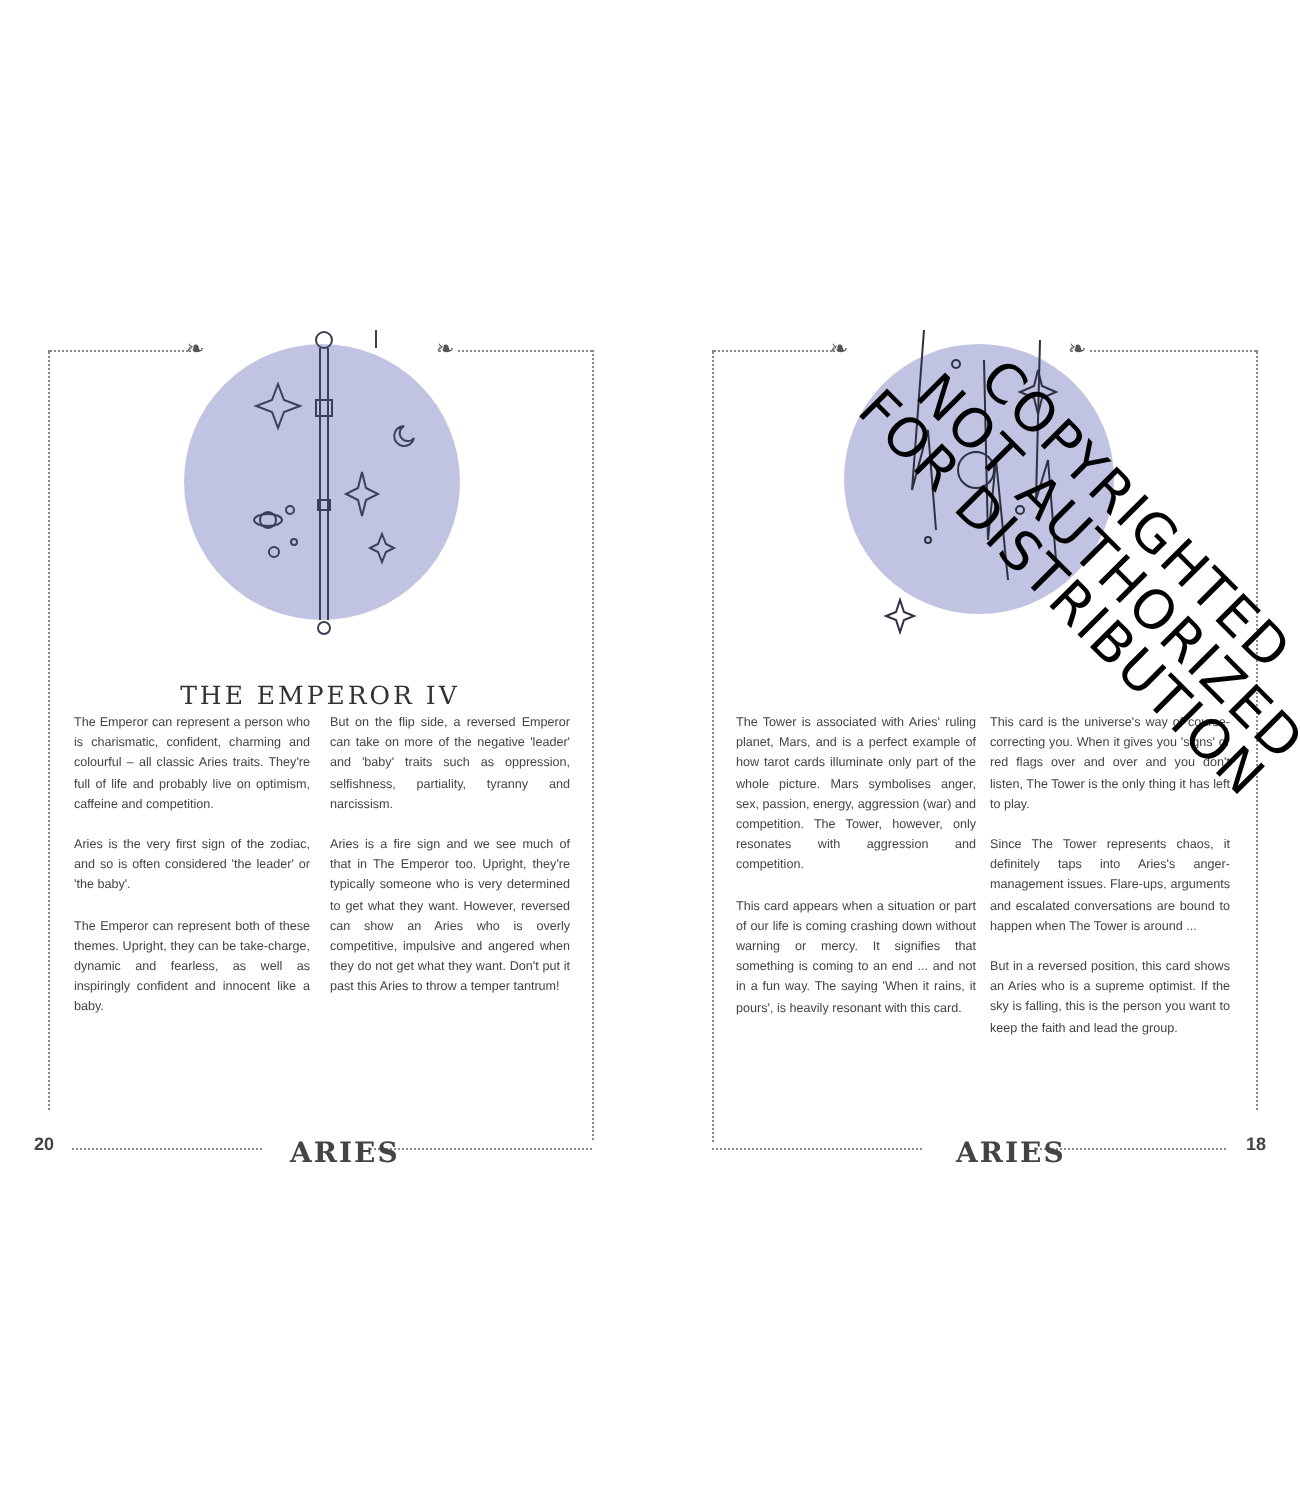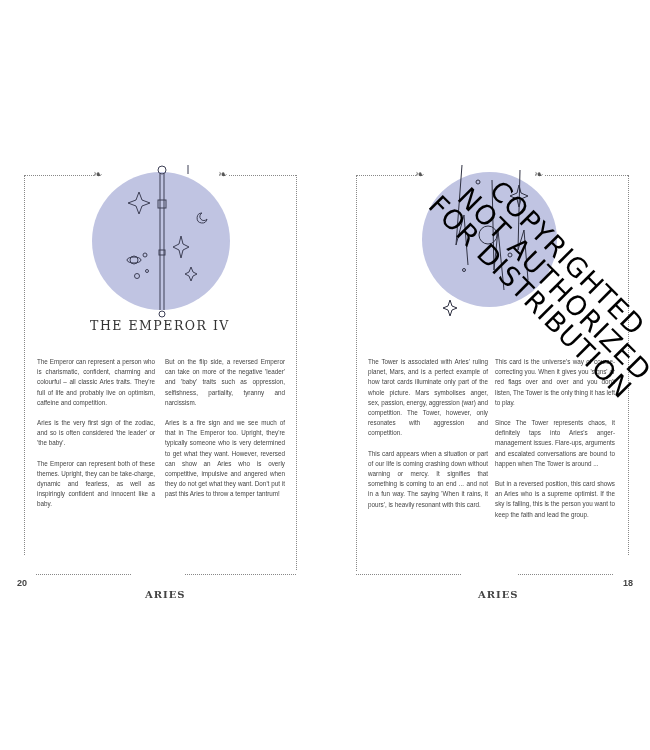--- a/index.html
+++ b/index.html
@@ -7,22 +7,22 @@
          font-family:"Liberation Sans", sans-serif; color:#3a3a3a; }
   .page { position:absolute; top:0; height:750px; }
   .frame-top { position:absolute; border-top:1px dotted #888; height:0; }
   .frame-side { position:absolute; border-left:1px dotted #888; width:0; }
   .frame-bot { position:absolute; border-top:1px dotted #888; height:0; }
   .curl { position:absolute; font-size:11px; color:#555; line-height:1; font-family:"DejaVu Sans", sans-serif; }
   .circle { position:absolute; border-radius:50%; background:#c0c4e2; }
   .title { position:absolute; font-family:"DejaVu Serif", serif; font-size:12.5px; letter-spacing:1.5px; color:#333; text-align:center; }
   .col { position:absolute; font-size:6.3px; line-height:10.2px; color:#444; text-align:justify; }
   .col p { margin:0 0 10px 0; }
-  .pnum { position:absolute; font-size:9px; font-weight:bold; color:#444;margin-top:11px; }
-  .run { position:absolute; font-family:"DejaVu Serif", serif; font-size:10px; letter-spacing:1px; color:#444; font-weight:bold;margin-top:20px; }
+  .pnum { position:absolute; font-size:9px; font-weight:bold; color:#444; }
+  .run { position:absolute; font-family:"DejaVu Serif", serif; font-size:14px; letter-spacing:1px; color:#444; font-weight:bold; }
   .stamp { position:absolute; font-family:"DejaVu Sans", sans-serif; font-size:27px; line-height:30px; color:#000; transform:rotate(45deg); transform-origin:left top; white-space:nowrap; letter-spacing:1px; }
 </style>
 </head>
 <body>
 
 <div class="page" style="left:0;width:325px;">
   <div class="frame-top" style="left:24px;top:175px;width:70px;"></div>
   <div class="curl" style="left:93px;top:169px;">❧</div>
   <div class="curl" style="left:218px;top:169px;">❧</div>
   <div class="frame-top" style="left:229px;top:175px;width:67px;"></div>
@@ -46,21 +46,21 @@
       <path d="M110 53 a5 5 0 1 0 5 6 a4 4 0 1 1 -5 -6z"></path>
       <ellipse cx="42" cy="100" rx="7" ry="3"></ellipse>
         <circle cx="42" cy="100" r="4"></circle>
       <circle cx="53" cy="95" r="2"></circle>
         <circle cx="45" cy="116" r="2.5"></circle>
         <circle cx="55" cy="111" r="1.5"></circle>
       <line x1="96" y1="5" x2="96" y2="14"></line>
     </g>
   </svg>
 
-  <div class="title" style="left:24px;top:318px;width:272px;">THE EMPEROR IV</div>
+  <div class="title" style="left:24px;top:340px;width:272px;">THE EMPEROR IV</div>
 
   <div class="col" style="left:37px;top:357px;width:118px;">
     <p>The Emperor can represent a person who is charismatic, confident, charming and colourful – all classic Aries traits. They're full of life and probably live on optimism, caffeine and competition.</p>
     <p>Aries is the very first sign of the zodiac, and so is often considered 'the leader' or 'the baby'.</p>
     <p>The Emperor can represent both of these themes. Upright, they can be take-charge, dynamic and fearless, as well as inspiringly confident and innocent like a baby.</p>
   </div>
   <div class="col" style="left:165px;top:357px;width:120px;">
     <p>But on the flip side, a reversed Emperor can take on more of the negative 'leader' and 'baby' traits such as oppression, selfishness, partiality, tyranny and narcissism.</p>
     <p>Aries is a fire sign and we see much of that in The Emperor too. Upright, they're typically someone who is very determined to get what they want. However, reversed can show an Aries who is overly competitive, impulsive and angered when they do not get what they want. Don't put it past this Aries to throw a temper tantrum!</p>
   </div>

